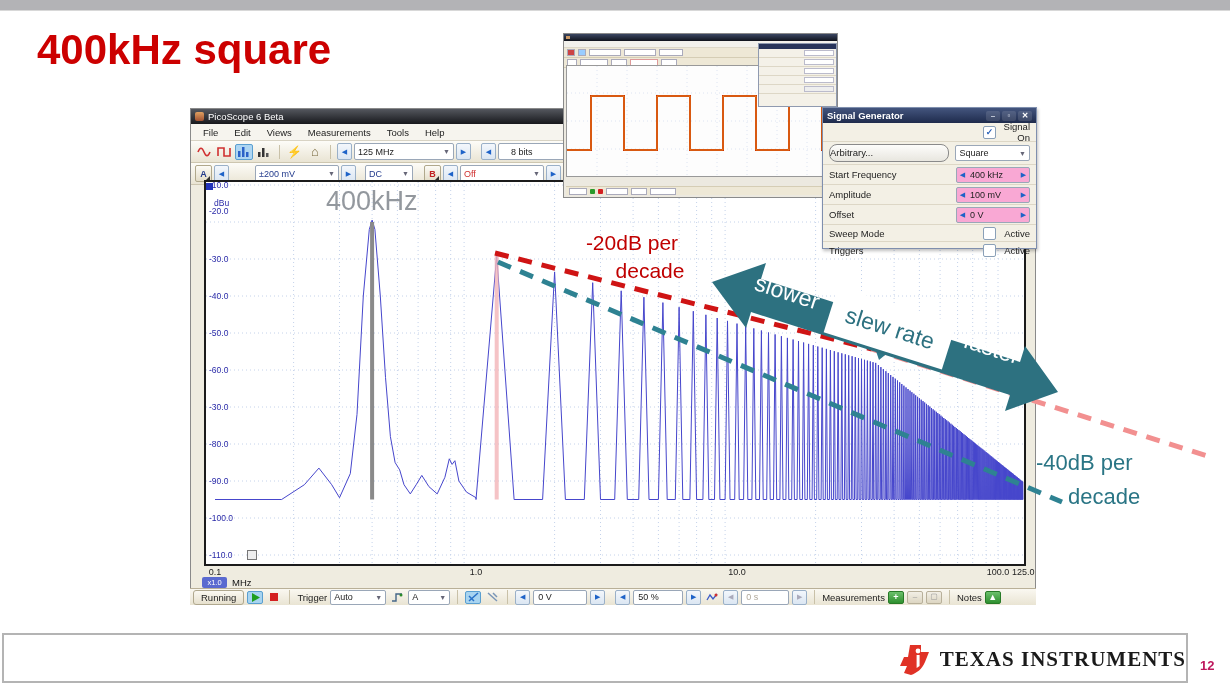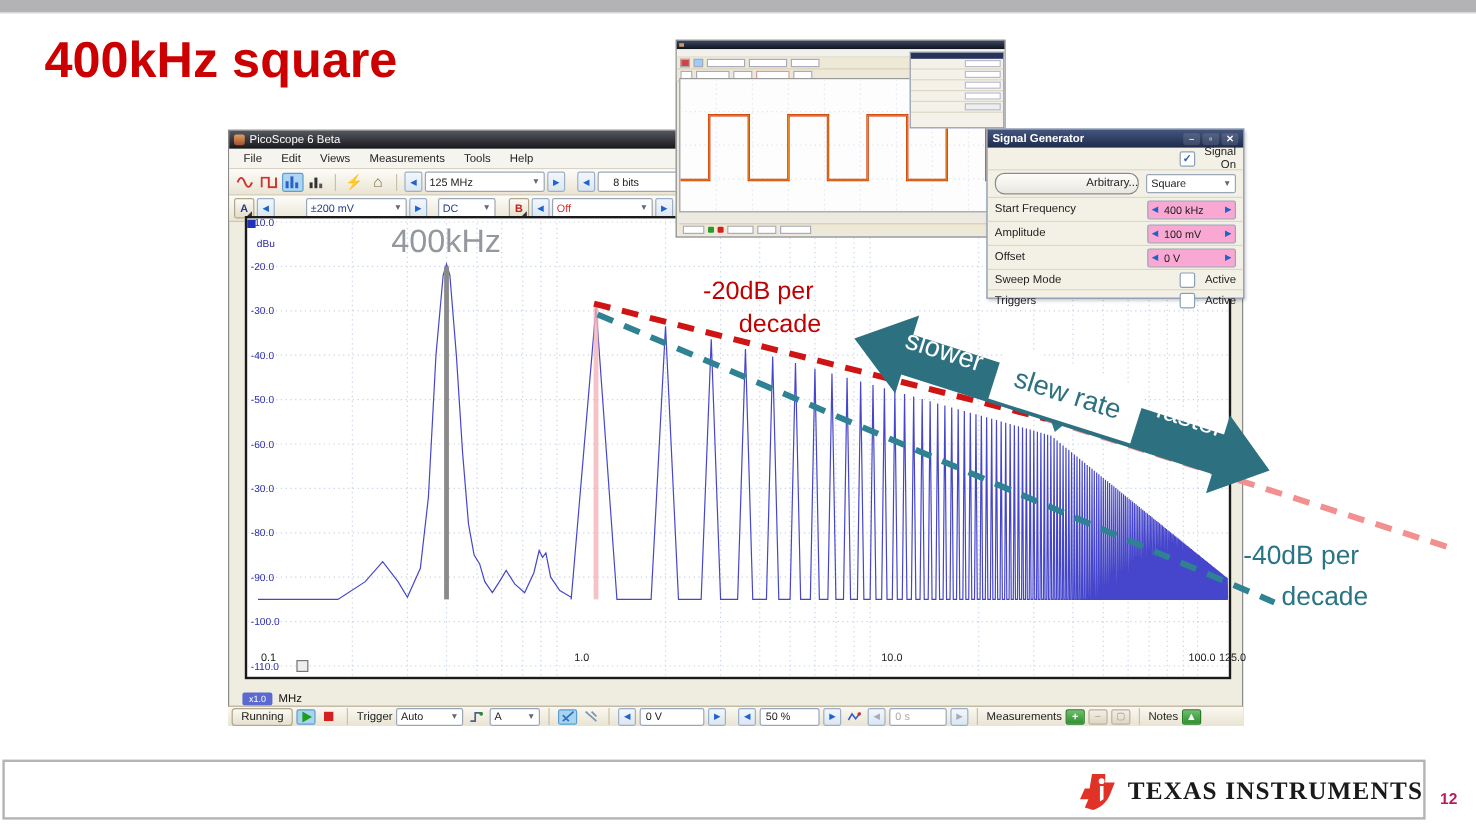--- a/index.html
+++ b/index.html
@@ -31,21 +31,21 @@
   .chanbadge:after{content:"";position:absolute;right:1px;bottom:1px;border-left:4px solid transparent;border-bottom:4px solid #333;}
 
   
   #plot-area{position:absolute;left:204px;top:180px;width:822px;height:386px;border:2px solid #1b1b1b;
     background:#fff;box-sizing:border-box;z-index:11;}
   #spectrum-svg{position:absolute;left:0;top:0;}
   .ytick{position:absolute;left:3px;font-size:8.5px;color:#2a2aa8;z-index:5;}
   #y-unit{position:absolute;left:8px;top:16px;font-size:8.5px;color:#2a2aa8;z-index:5;}
   #corner-sq{position:absolute;left:0px;top:1px;width:7px;height:7px;background:#2233bb;z-index:6;}
   #clip-icon{position:absolute;left:41px;top:368px;width:8px;height:8px;border:1px solid #777;background:#eee;z-index:6;}
-  .xtick{position:absolute;top:543px;width:30px;text-align:right;font-size:9px;color:#222;z-index:12;}
+  .xtick{position:absolute;top:567px;width:30px;text-align:center;font-size:9px;color:#222;z-index:12;}
   #x-mult{position:absolute;left:202px;top:577px;width:25px;height:11px;background:#5a6ad0;border-radius:2px;
     color:#fff;font-size:7.5px;text-align:center;line-height:11px;z-index:12;}
   #x-unit{position:absolute;left:232px;top:577px;font-size:9.5px;color:#111;z-index:12;}
 
   
   #statusbar{position:absolute;left:190px;top:588px;width:846px;height:17px;background:linear-gradient(#faf8f1,#e9e4d3);
     border-top:1px solid #b9b098;display:flex;align-items:center;padding-left:3px;gap:3px;font-size:9.5px;color:#222;z-index:12;box-sizing:border-box;}
   .sbtn{background:linear-gradient(#fbf9f2,#e6e0cd);border:1px solid #b0a88e;border-radius:3px;
     padding:0 7px;height:13px;line-height:13px;font-size:9.5px;}
   .icobtn{width:16px;height:13px;display:flex;align-items:center;justify-content:center;border-radius:2px;}
@@ -66,21 +66,21 @@
     color:#dfe4ee;font-size:8px;line-height:9px;text-align:center;}
   .sg-row{display:flex;align-items:center;height:19px;padding:0 6px;border-top:1px solid #ddd7c6;font-size:9.5px;color:#222;}
   .sg-row.first{border-top:none;height:18px;}
   .sg-label{flex:1;}
   .sg-spin{display:flex;align-items:center;width:72px;height:14px;background:#f9a8d4;border:1px solid #9aa7b8;border-radius:2px;}
   .sg-spin .arr{width:11px;color:#1e63c8;font-size:7px;text-align:center;}
   .sg-spin .val{flex:1;font-size:9px;padding-left:2px;}
   .cbox{width:11px;height:11px;background:#fff;border:1px solid #8aa0b8;border-radius:2px;font-size:9px;line-height:10px;
     text-align:center;color:#2a62b8;font-weight:bold;}
   #sg-arb{width:128px;height:16px;background:linear-gradient(#fdfdfb,#e8e6df);border:1px solid #8a8a8a;border-radius:8px;
-    font-size:9.5px;text-align:right;line-height:15px;color:#222;margin-right:6px;}
+    font-size:9.5px;text-align:left;line-height:15px;color:#222;margin-right:6px;}
   #sg-wave{width:72px;}
 
   
   #inset{position:absolute;left:563px;top:33px;width:275px;height:165px;background:#ece9e0;border:1px solid #8a8a8a;
     z-index:30;box-sizing:border-box;}
   #inset .mtitle{height:7px;background:linear-gradient(#3a4662,#10131c);display:flex;align-items:center;padding-left:2px;}
   #inset .mtitle i{display:block;width:4px;height:3px;background:#c96;}
   #inset .mmenu{height:6px;background:#f2f1ec;border-bottom:1px solid #ddd8c8;}
   #inset .mtb{height:9px;background:#eee8d6;border-bottom:1px solid #d5cdb5;display:flex;align-items:center;gap:3px;padding-left:3px;}
   .chip{height:5px;background:#fff;border:1px solid #aab;}
@@ -249,21 +249,21 @@
       <line x1="0" y1="336.0" x2="818" y2="336.0" stroke="#c4d2ea" stroke-width="1" stroke-dasharray="1 3"></line>
       <line x1="0" y1="373.0" x2="818" y2="373.0" stroke="#c4d2ea" stroke-width="1" stroke-dasharray="1 3"></line>
       <path d="M9.0,317.5 L75.6,317.5 L98.4,302.7 L112.9,286.1 L125.7,302.7 L133.5,315.7 L144.3,291.6 L151.0,232.4 L157.3,114.0 L163.3,47.4 L166.1,38.1 L168.9,47.4 L174.3,114.0 L179.5,195.4 L184.4,254.6 L189.1,280.5 L193.7,287.9 L198.0,302.7 L204.3,311.9 L210.2,302.7 L215.8,293.4 L222.9,304.6 L231.2,311.9 L238.9,295.3 L243.3,276.8 L246.1,282.4 L248.9,278.7 L252.9,299.0 L260.5,310.1 L270.0,315.7 L270.0,317.5 L290.7,73.5 L308.1,317.5 L336.6,317.5 L348.6,89.9 L359.4,317.5 L378.3,317.5 L386.7,100.7 L394.5,317.5 L408.7,317.5 L415.2,108.8 L421.3,317.5 L432.7,317.5 L437.9,115.2 L443.0,317.5 L452.4,317.5 L456.9,120.6 L461.2,317.5 L469.3,317.5 L473.1,125.2 L476.8,317.5 L483.9,317.5 L487.3,129.2 L490.6,317.5 L496.9,317.5 L499.9,132.8 L502.8,317.5 L508.5,317.5 L511.2,136.0 L513.9,317.5 L519.1,317.5 L521.5,138.9 L524.0,317.5 L528.7,317.5 L531.0,141.6 L533.2,317.5 L537.6,317.5 L539.7,144.1 L541.8,317.5 L545.9,317.5 L547.8,146.4 L549.8,317.5 L553.5,317.5 L555.4,148.5 L557.2,317.5 L560.7,317.5 L562.5,150.5 L564.2,317.5 L567.5,317.5 L569.1,152.4 L570.7,317.5 L573.9,317.5 L575.4,154.2 L577.0,317.5 L579.9,317.5 L581.4,155.9 L582.8,317.5 L585.7,317.5 L587.1,157.5 L588.4,317.5 L591.1,317.5 L592.5,159.0 L593.8,317.5 L596.4,317.5 L597.6,160.5 L598.9,317.5 L601.3,317.5 L602.6,161.9 L603.8,317.5 L606.1,317.5 L607.3,163.2 L608.4,317.5 L610.7,317.5 L611.8,164.5 L612.9,317.5 L615.1,317.5 L616.2,165.7 L617.2,317.5 L619.3,317.5 L620.4,166.9 L621.4,317.5 L623.4,317.5 L624.4,168.1 L625.4,317.5 L627.4,317.5 L628.3,169.2 L629.3,317.5 L631.2,317.5 L632.1,170.3 L633.0,317.5 L634.9,317.5 L635.8,171.3 L636.7,317.5 L638.4,317.5 L639.3,172.3 L640.2,317.5 L641.9,317.5 L642.7,173.3 L643.6,317.5 L645.3,317.5 L646.1,174.2 L646.9,317.5 L648.5,317.5 L649.3,175.1 L650.1,317.5 L651.7,317.5 L652.5,176.0 L653.2,317.5 L654.8,317.5 L655.5,176.9 L656.3,317.5 L657.8,317.5 L658.5,177.8 L659.2,317.5 L660.7,317.5 L661.4,178.6 L662.1,317.5 L663.6,317.5 L664.3,179.4 L664.9,317.5 L666.3,317.5 L667.0,180.2 L667.7,317.5 L669.0,317.5 L669.7,180.9 L670.4,317.5 L671.7,317.5 L672.4,183.1 L673.0,317.5 L674.3,317.5 L674.9,185.1 L675.6,317.5 L676.8,317.5 L677.4,187.2 L678.1,317.5 L679.3,317.5 L679.9,189.2 L680.5,317.5 L681.7,317.5 L682.3,191.1 L682.9,317.5 L684.1,317.5 L684.7,193.0 L685.3,317.5 L686.4,317.5 L687.0,194.9 L687.6,317.5 L688.7,317.5 L689.3,196.7 L689.8,317.5 L690.9,317.5 L691.5,198.5 L692.0,317.5 L693.1,317.5 L693.7,200.3 L694.2,317.5 L695.3,317.5 L695.8,202.0 L696.3,317.5 L697.4,317.5 L697.9,203.7 L698.4,317.5 L699.5,317.5 L700.0,205.4 L700.5,317.5 L701.5,317.5 L702.0,207.0 L702.5,317.5 L703.5,317.5 L704.0,208.6 L704.5,317.5 L705.4,317.5 L705.9,210.2 L706.4,317.5 L707.4,317.5 L707.9,211.7 L708.3,317.5 L709.3,317.5 L709.7,213.3 L710.2,317.5 L711.1,317.5 L711.6,214.8 L712.1,317.5 L713.0,317.5 L713.4,216.3 L713.9,317.5 L714.8,317.5 L715.2,217.7 L715.7,317.5 L716.6,317.5 L717.0,219.1 L717.4,317.5 L718.3,317.5 L718.7,220.5 L719.2,317.5 L720.0,317.5 L720.5,221.9 L720.9,317.5 L721.7,317.5 L722.2,223.3 L722.6,317.5 L723.4,317.5 L723.8,224.6 L724.2,317.5 L725.1,317.5 L725.5,226.0 L725.9,317.5 L726.7,317.5 L727.1,227.3 L727.5,317.5 L728.3,317.5 L728.7,228.6 L729.1,317.5 L729.9,317.5 L730.3,229.8 L730.6,317.5 L731.4,317.5 L731.8,231.1 L732.2,317.5 L733.0,317.5 L733.3,232.3 L733.7,317.5 L734.5,317.5 L734.9,233.6 L735.2,317.5 L736.0,317.5 L736.3,234.8 L736.7,317.5 L737.4,317.5 L737.8,236.0 L738.2,317.5 L738.9,317.5 L739.3,237.1 L739.6,317.5 L740.3,317.5 L740.7,238.3 L741.1,317.5 L741.8,317.5 L742.1,239.4 L742.5,317.5 L743.2,317.5 L743.5,240.6 L743.9,317.5 L744.6,317.5 L744.9,241.7 L745.2,317.5 L745.9,317.5 L746.3,242.8 L746.6,317.5 L747.3,317.5 L747.6,243.9 L748.0,317.5 L748.6,317.5 L748.9,245.0 L749.3,317.5 L749.9,317.5 L750.3,246.0 L750.6,317.5 L751.2,317.5 L751.6,247.1 L751.9,317.5 L752.5,317.5 L752.9,248.1 L753.2,317.5 L753.8,317.5 L754.1,249.1 L754.4,317.5 L755.1,317.5 L755.4,250.2 L755.7,317.5 L756.3,317.5 L756.6,251.2 L756.9,317.5 L757.6,317.5 L757.9,252.2 L758.2,317.5 L758.8,317.5 L759.1,253.1 L759.4,317.5 L760.0,317.5 L760.3,254.1 L760.6,317.5 L761.2,317.5 L761.5,255.1 L761.8,317.5 L762.4,317.5 L762.7,256.0 L763.0,317.5 L763.5,317.5 L763.8,257.0 L764.1,317.5 L764.7,317.5 L765.0,257.9 L765.3,317.5 L765.9,317.5 L766.1,258.8 L766.4,317.5 L767.0,317.5 L767.3,259.8 L767.6,317.5 L768.1,317.5 L768.4,260.7 L768.7,317.5 L769.2,317.5 L769.5,261.6 L769.8,317.5 L770.3,317.5 L770.6,262.5 L770.9,317.5 L771.4,317.5 L771.7,263.3 L772.0,317.5 L772.5,317.5 L772.8,264.2 L773.0,317.5 L773.6,317.5 L773.8,265.1 L774.1,317.5 L774.6,317.5 L774.9,265.9 L775.2,317.5 L775.7,317.5 L776.0,266.8 L776.2,317.5 L776.7,317.5 L777.0,267.6 L777.3,317.5 L777.8,317.5 L778.0,268.4 L778.3,317.5 L778.8,317.5 L779.0,269.3 L779.3,317.5 L779.8,317.5 L780.1,270.1 L780.3,317.5 L780.8,317.5 L781.1,270.9 L781.3,317.5 L781.8,317.5 L782.1,271.7 L782.3,317.5 L782.8,317.5 L783.0,272.5 L783.3,317.5 L783.8,317.5 L784.0,273.3 L784.3,317.5 L784.7,317.5 L785.0,274.1 L785.2,317.5 L785.7,317.5 L785.9,274.8 L786.2,317.5 L786.7,317.5 L786.9,275.6 L787.1,317.5 L787.6,317.5 L787.8,276.4 L788.1,317.5 L788.5,317.5 L788.8,277.1 L789.0,317.5 L789.5,317.5 L789.7,277.9 L789.9,317.5 L790.4,317.5 L790.6,278.6 L790.9,317.5 L791.3,317.5 L791.5,279.4 L791.8,317.5 L792.2,317.5 L792.5,280.1 L792.7,317.5 L793.1,317.5 L793.4,280.8 L793.6,317.5 L794.0,317.5 L794.2,281.6 L794.5,317.5 L794.9,317.5 L795.1,282.3 L795.4,317.5 L795.8,317.5 L796.0,283.0 L796.2,317.5 L796.7,317.5 L796.9,283.7 L797.1,317.5 L797.5,317.5 L797.7,284.4 L798.0,317.5 L798.4,317.5 L798.6,285.1 L798.8,317.5 L799.2,317.5 L799.5,285.8 L799.7,317.5 L800.1,317.5 L800.3,286.4 L800.5,317.5 L800.9,317.5 L801.1,287.1 L801.4,317.5 L801.8,317.5 L802.0,287.8 L802.2,317.5 L802.6,317.5 L802.8,288.5 L803.0,317.5 L803.4,317.5 L803.6,289.1 L803.8,317.5 L804.2,317.5 L804.4,289.8 L804.6,317.5 L805.0,317.5 L805.3,290.4 L805.5,317.5 L805.9,317.5 L806.1,291.1 L806.3,317.5 L806.7,317.5 L806.9,291.7 L807.1,317.5 L807.4,317.5 L807.6,292.4 L807.8,317.5 L808.2,317.5 L808.4,293.0 L808.6,317.5 L809.0,317.5 L809.2,293.6 L809.4,317.5 L809.8,317.5 L810.0,294.3 L810.2,317.5 L810.6,317.5 L810.8,294.9 L811.0,317.5 L811.3,317.5 L811.5,295.5 L811.7,317.5 L812.1,317.5 L812.3,296.1 L812.5,317.5 L812.9,317.5 L813.0,296.7 L813.2,317.5 L813.6,317.5 L813.8,297.3 L814.0,317.5 L814.4,317.5 L814.5,298.0 L814.7,317.5 L815.1,317.5 L815.3,298.6 L815.5,317.5 L815.8,317.5 L816.0,299.1 L816.2,317.5 L816.6,317.5 L816.7,299.7 L816.9,317.5" stroke="#4646cc" stroke-width="1" fill="none"></path>
       <rect x="164.1" y="40.0" width="4" height="277.5" fill="#8a8a8a" opacity="1"></rect>
       <rect x="288.7" y="73.3" width="4" height="244.2" fill="#f2b4b8" opacity="0.8"></rect>
     </svg>
   <div id="corner-sq"></div>
   <div id="y-unit">dBu</div>
   <div id="yaxis-labels">
       <div class="ytick" style="top: -2px;">-10.0</div>
-      <div class="ytick" style="top: 35px; text-align: right;">-20.0</div>
+      <div class="ytick" style="top: 24px; text-align: right;">-20.0</div>
       <div class="ytick" style="top: 72px;">-30.0</div>
       <div class="ytick" style="top: 109px;">-40.0</div>
       <div class="ytick" style="top: 146px;">-50.0</div>
       <div class="ytick" style="top: 183px;">-60.0</div>
       <div class="ytick" style="top: 220px;">-30.0</div>
       <div class="ytick" style="top: 257px;">-80.0</div>
       <div class="ytick" style="top: 294px;">-90.0</div>
       <div class="ytick" style="top: 331px;">-100.0</div>
       <div class="ytick" style="top: 368px;">-110.0</div>
     </div>

